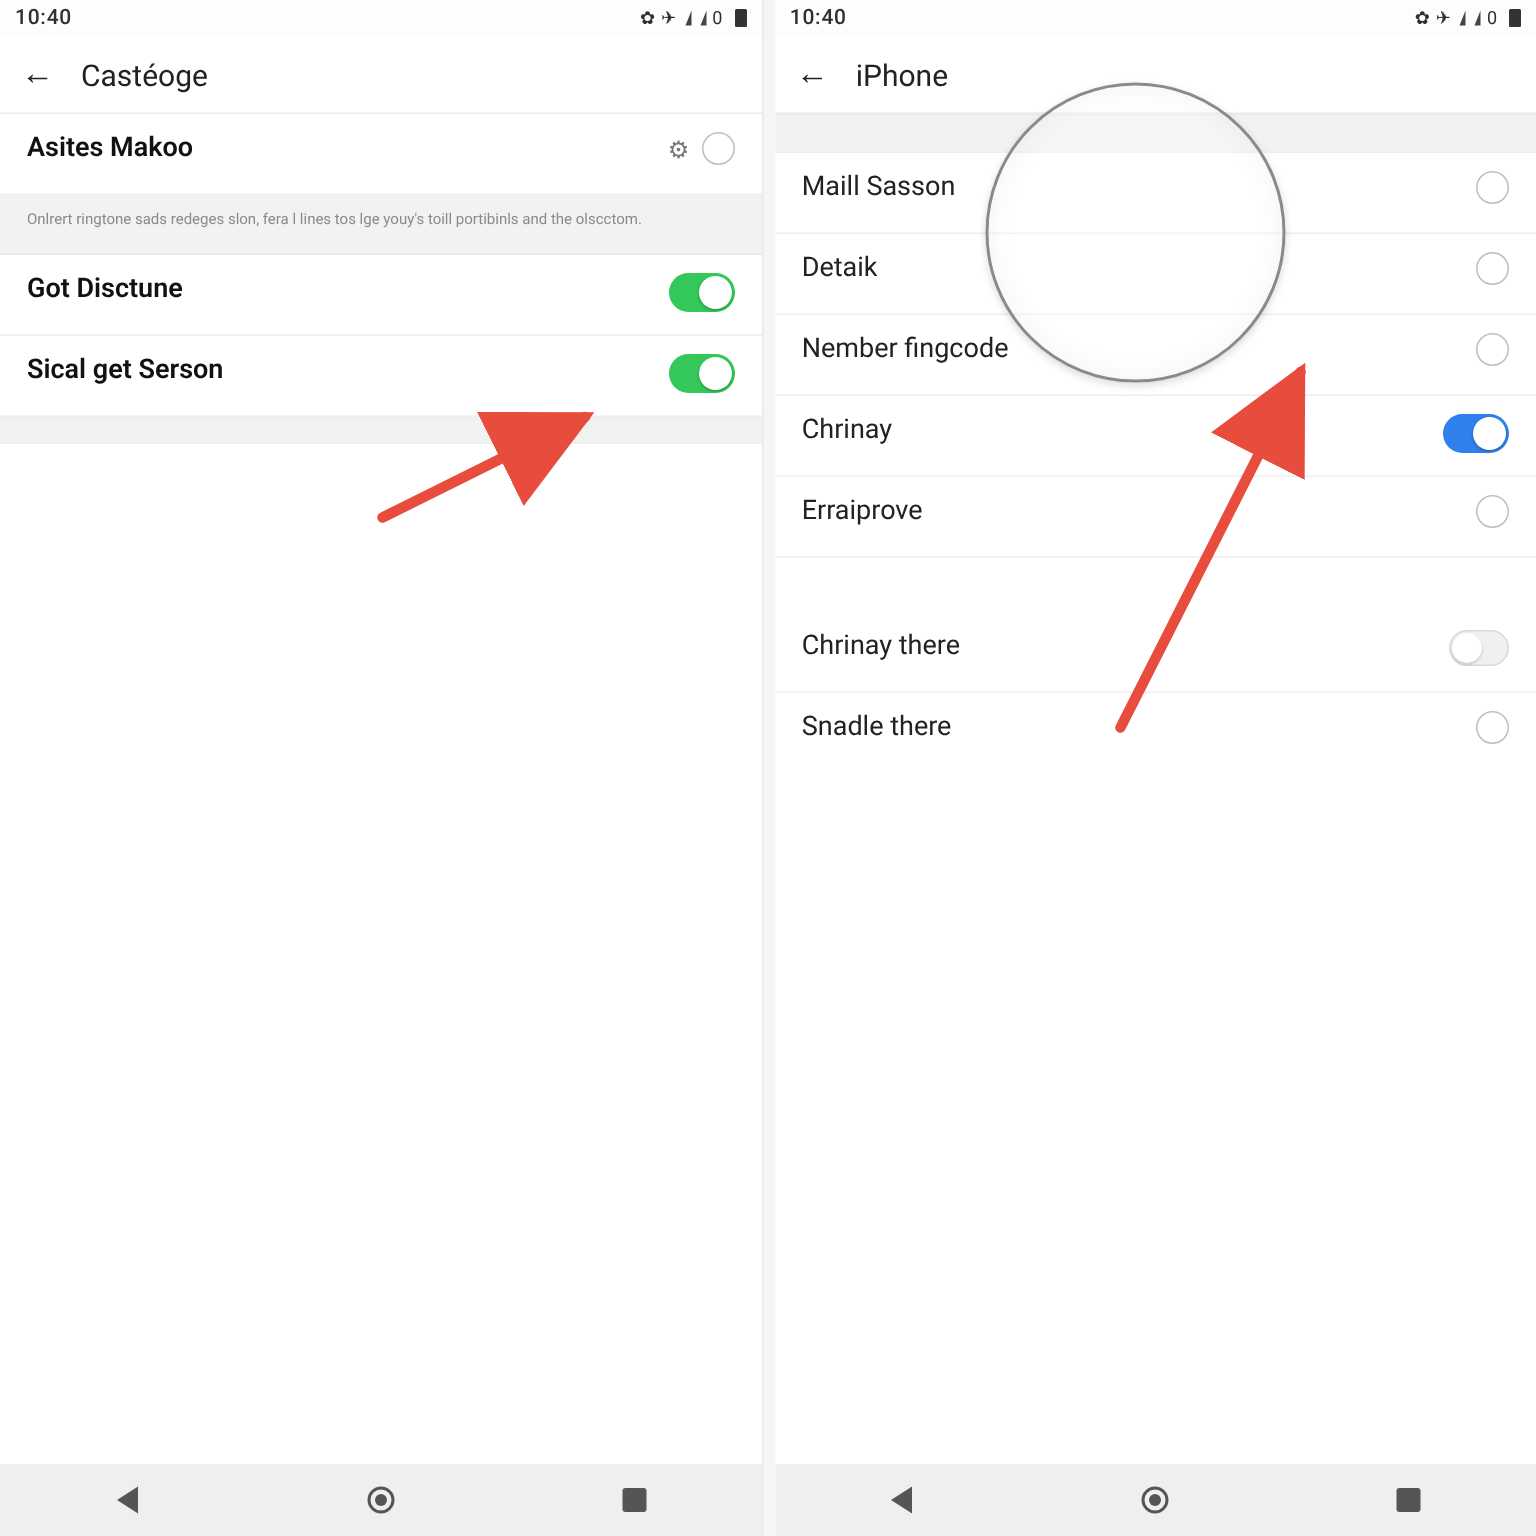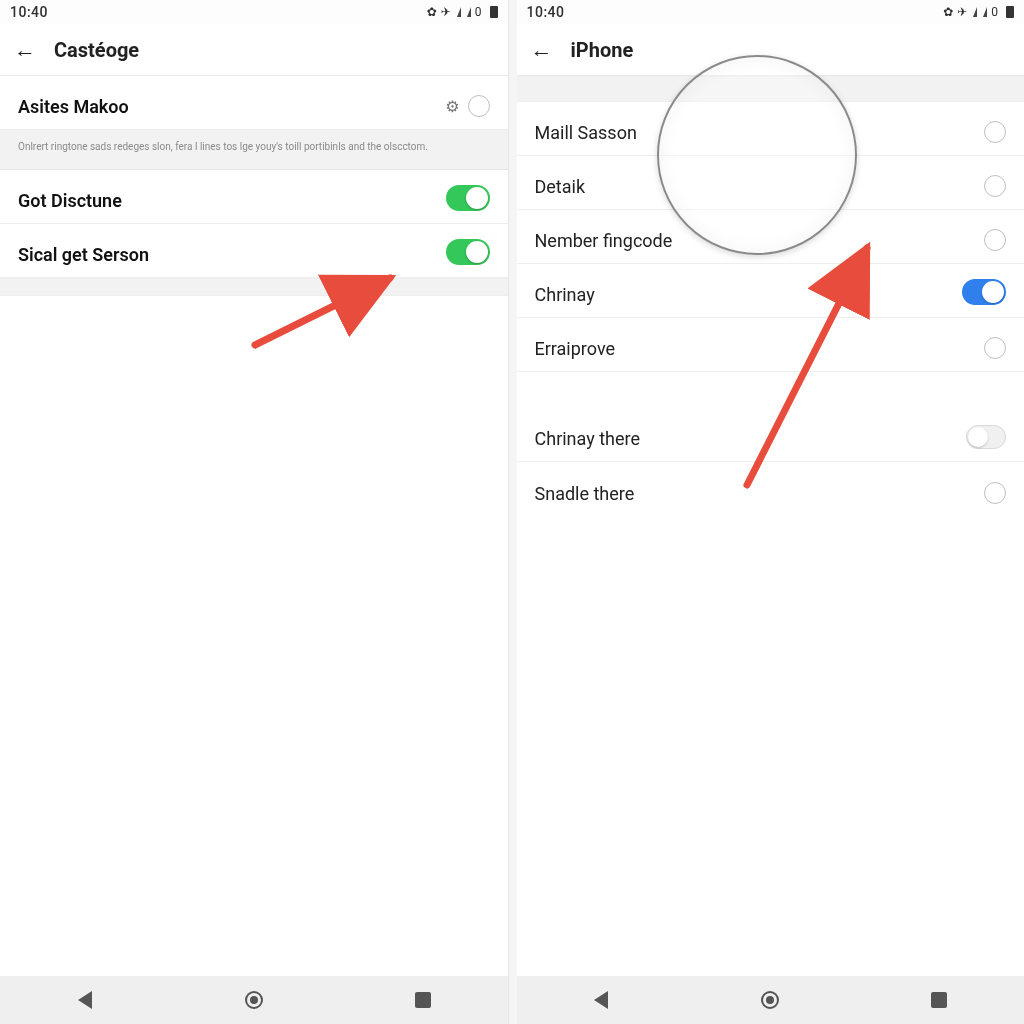--- a/index.html
+++ b/index.html
@@ -11,24 +11,24 @@
   
   .statusbar { height: 24px; background: #fdfdfd; color: #2f2f2f; font-size: 14px; display: flex; align-items: center; justify-content: space-between; padding: 0 10px; }
   .statusbar .time { font-weight: 500; letter-spacing: .5px; }
   .statusbar .icons { display: flex; align-items: center; gap: 4px; font-size: 12px; }
   .tri { width: 0; height: 0; border-left: 4px solid transparent; border-right: 0 solid transparent; border-bottom: 10px solid #444; margin-left: 2px; }
   .batt { width: 8px; height: 12px; background: #333; margin-left: 4px; border-radius: 1px; }
 
   
   .titlebar { height: 52px; display: flex; align-items: center; padding: 0 14px; gap: 18px; border-bottom: 1px solid #eaeaea; }
   .back { font-size: 22px; color: #222; line-height: 1; cursor: pointer; }
-  .title { font-size: 20px; color: #222; font-weight: 700; }
-
-  
-  .row { display: flex; align-items: flex-end; justify-content: space-between; padding: 12px 18px; border-bottom: 1px solid #eee; height: 54px; }
+  .title { font-size: 20px; color: #222; font-weight: 400; }
+
+  
+  .row { display: flex; align-items: flex-start; justify-content: space-between; padding: 12px 18px; border-bottom: 1px solid #eee; height: 54px; }
   .row .label { font-size: 18px; color: #222; }
   .row .label.bold { font-weight: 600; color: #111; }
   .row.noline { border-bottom: none; }
 
   
   .infobox { background: #f2f2f2; padding: 10px 18px 14px; font-size: 10px; line-height: 1.45; color: #8a8a8a; border-bottom: 1px solid #e6e6e6; }
   .section-gap { height: 18px; background: #f2f2f2; border-top: 1px solid #eee; border-bottom: 1px solid #eee; }
 
   
   .toggle { width: 44px; height: 26px; border-radius: 13px; position: relative; cursor: pointer; }

